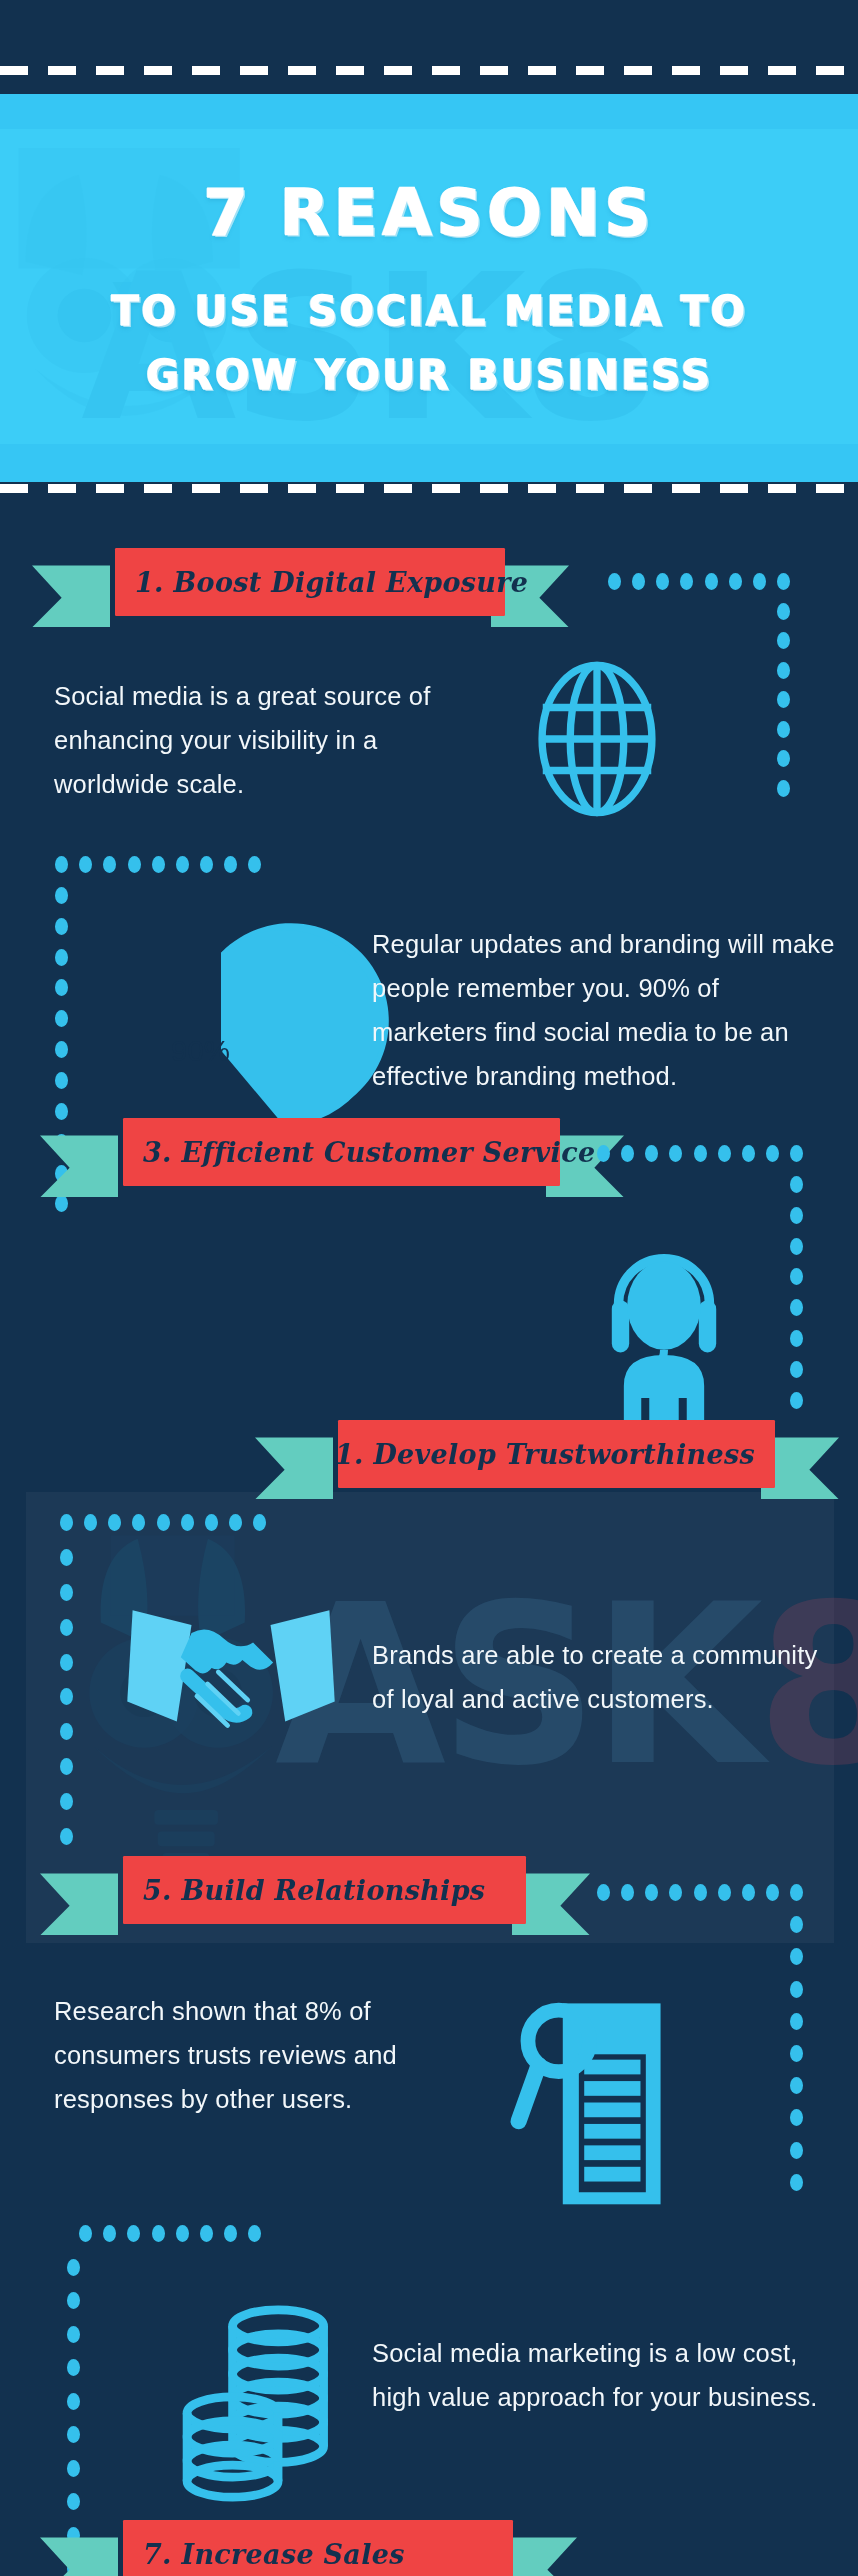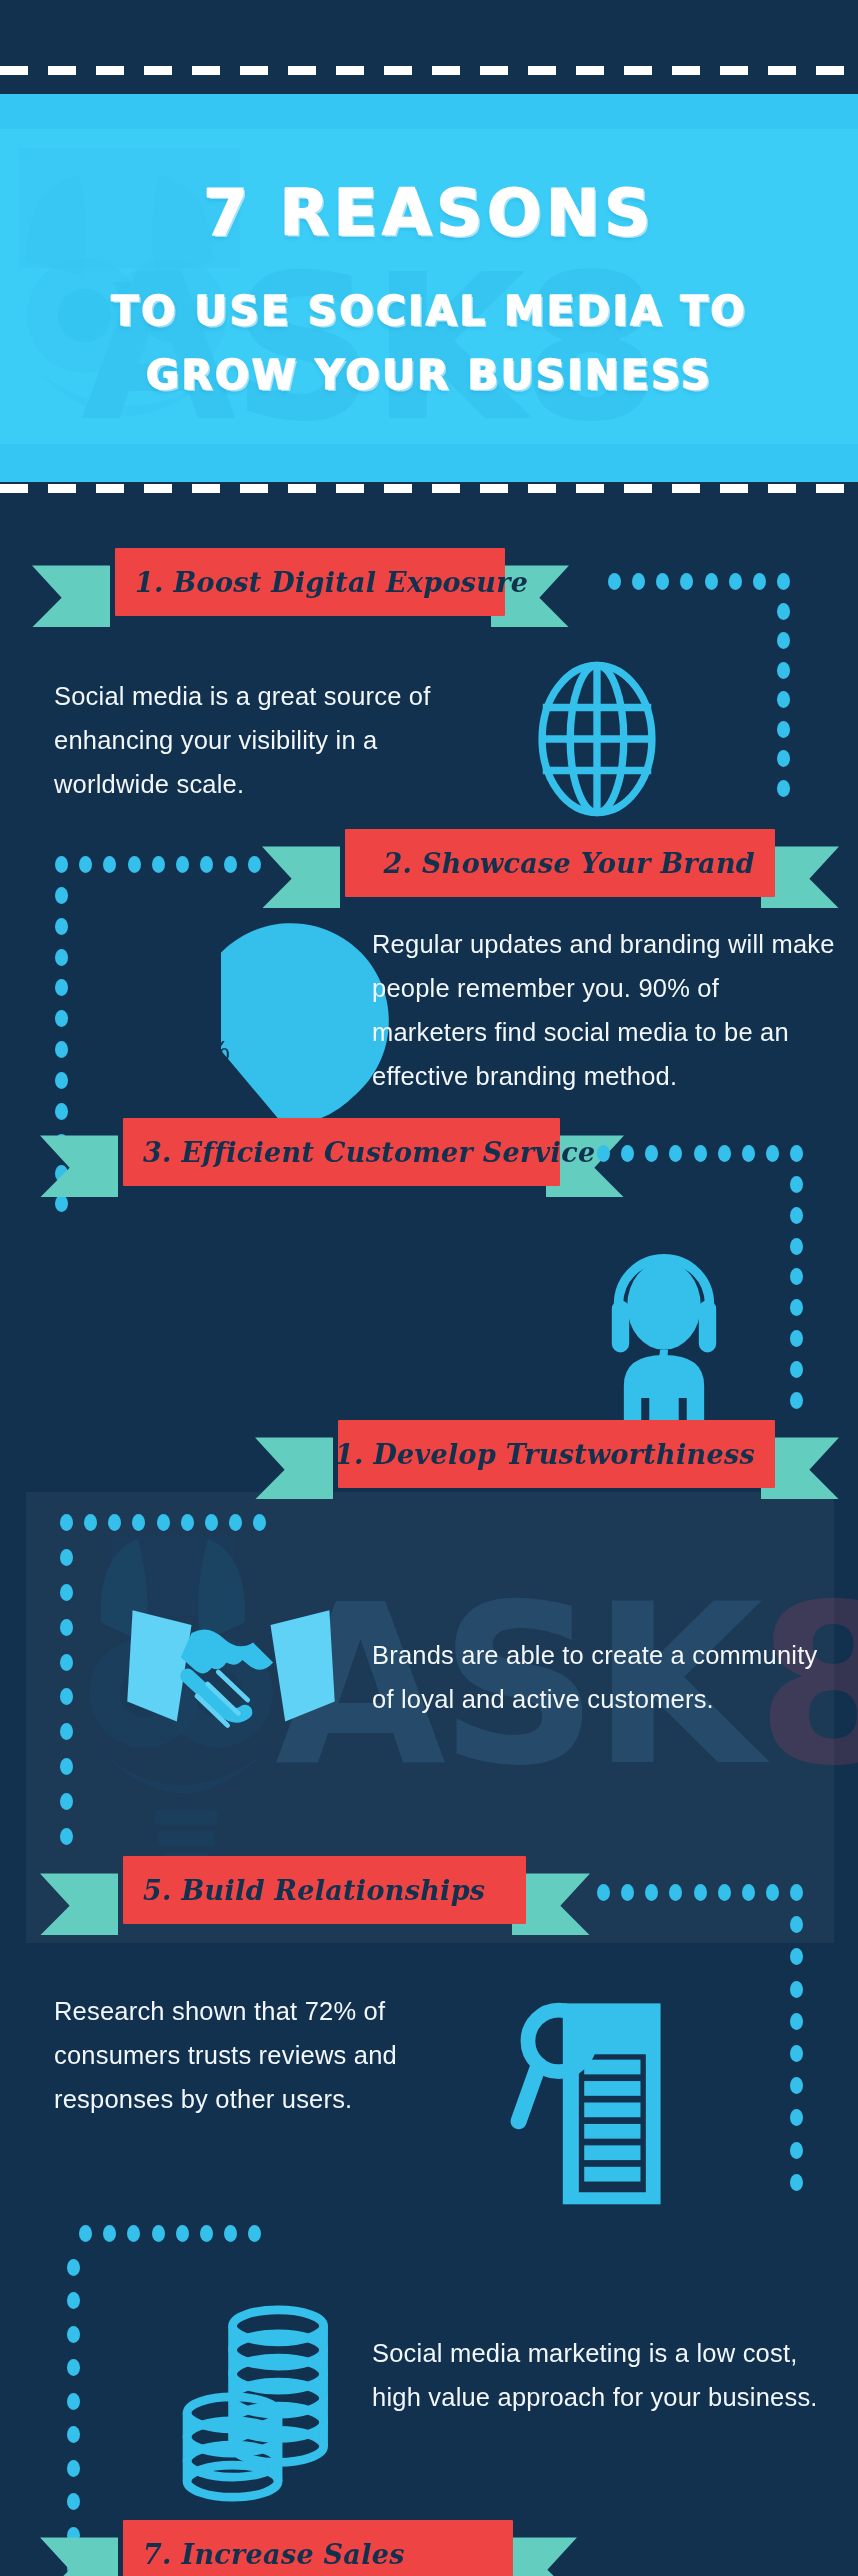--- a/index.html
+++ b/index.html
@@ -313,27 +313,20 @@
           <ellipse cx="115" cy="115" rx="82" ry="110"></ellipse>
           <line x1="115" y1="5" x2="115" y2="225"></line>
           <ellipse cx="115" cy="115" rx="40" ry="110"></ellipse>
           <line x1="34" y1="68" x2="196" y2="68"></line>
           <line x1="33" y1="115" x2="197" y2="115"></line>
           <line x1="34" y1="162" x2="196" y2="162"></line>
         </g>
       </svg>
     </div>
 
-    <div class="ribbon align-right" style="top:335px; left:262px; width:577px;">
-      <div class="tail left"></div>
-      <div class="tail right"></div>
-      <div class="band">
-        <span class="band-label">2. Showcase Your Brand</span>
-      </div>
-    </div>
 
     <div class="dotpath" style="top:362px; left:47px; width:221px; height:382px;">
       <div class="dot" style="left:201px; top:0px;"></div>
       <div class="dot" style="left:177px; top:0px;"></div>
       <div class="dot" style="left:153px; top:0px;"></div>
       <div class="dot" style="left:129px; top:0px;"></div>
       <div class="dot" style="left:105px; top:0px;"></div>
       <div class="dot" style="left:81px; top:0px;"></div>
       <div class="dot" style="left:56px;  top:0px;"></div>
       <div class="dot" style="left:32px;  top:0px;"></div>
@@ -470,21 +463,21 @@
       <div class="dot" style="left:193px; top:64px;"></div>
       <div class="dot" style="left:193px; top:97px;"></div>
       <div class="dot" style="left:193px; top:129px;"></div>
       <div class="dot" style="left:193px; top:161px;"></div>
       <div class="dot" style="left:193px; top:193px;"></div>
       <div class="dot" style="left:193px; top:225px;"></div>
       <div class="dot" style="left:193px; top:258px;"></div>
       <div class="dot" style="left:193px; top:290px;"></div>
     </div>
 
-    <div class="sec-text" style="top:1496px; left:54px; width:429px;">Research shown that 72% of consumers trusts reviews and responses by other users.</div>
+    <div class="sec-text" style="top:1496px; left:54px; width:429px;">Research shown that 8% of consumers trusts reviews and responses by other users.</div>
 
     <div class="icon-box" style="top:1496px; left:517px; width:188px; height:221px;">
       <svg viewBox="0 0 280 330" width="188" height="221">
         <rect x="68" y="20" width="146" height="300" fill="#35c0ec"></rect>
         <rect x="92" y="96" width="100" height="206" fill="#12314f"></rect>
         <g fill="#35c0ec">
           <rect x="100" y="104" width="84" height="22"></rect>
           <rect x="100" y="136" width="84" height="22"></rect>
           <rect x="100" y="168" width="84" height="22"></rect>
           <rect x="100" y="200" width="84" height="22"></rect>

